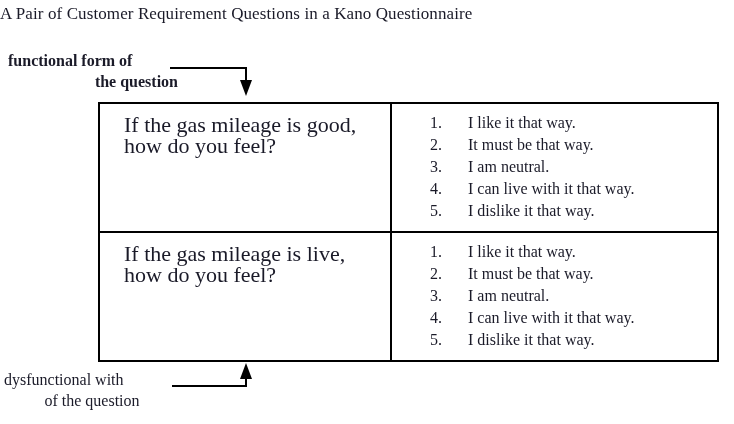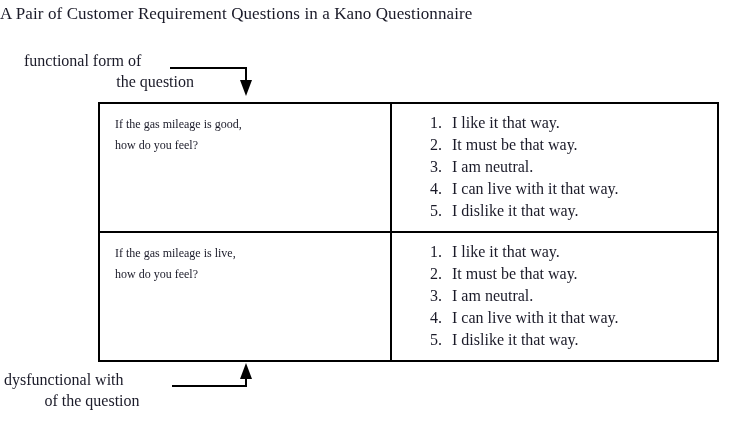--- a/index.html
+++ b/index.html
@@ -29,24 +29,25 @@
   }
 
   
   .callout-label {
     position: absolute;
     font-size: 16px;
     line-height: 21px;
     white-space: nowrap;
   }
   #functional-label {
-    left: 24px;
+    left: 8px;
     top: 50px;
     text-align: left;
     width: 170px;
+    font-weight: bold;
   }
   #functional-label .line2 { display: block; text-align: right; padding-right: 0px; }
 
   #dysfunctional-label {
     left: 4px;
     top: 369px;
     text-align: left;
     width: 182px;
   }
   #dysfunctional-label .line2 { display: block; text-align: center; padding-right: 6px; }
@@ -76,43 +77,44 @@
     vertical-align: top;
     padding: 0;
     background: #ffffff;
   }
   #kano-table tr:first-child td { height: 127px; }
   #kano-table tr:last-child  td { height: 127px; }
   .col-question { width: 290px; }
   .col-answers  { width: 325px; }
 
   .question-text {
-    font-size: 12px;
+    font-size: 22px;
     line-height: 21px;
     padding: 10px 0 0 15px;
+    margin-left: 9px;
   }
   .question-text .qline { display: block; white-space: nowrap; }
 
   .answer-list {
     list-style: none;
     margin: 0;
     padding: 8px 0 0 38px;
     font-size: 16px;
     line-height: 22px;
   }
   .answer-list li {
     white-space: nowrap;
     display: flex;
   }
   .answer-list li .num {
     display: inline-block;
     width: 22px;
     flex: 0 0 22px;
   }
-  .answer-list li .txt { display: inline-block; }
+  .answer-list li .txt { display: inline-block; margin-left: 16px; }
 </style>
 </head>
 <body>
 
 <div id="figure-title">A Pair of Customer Requirement Questions in a Kano Questionnaire</div>
 
 <svg class="leader-svg" viewBox="0 0 734 424" xmlns="http://www.w3.org/2000/svg">
 
   <g>
     <path d="M170 68 L246 68 L246 84" stroke="#000000" stroke-width="2" fill="none"></path>

